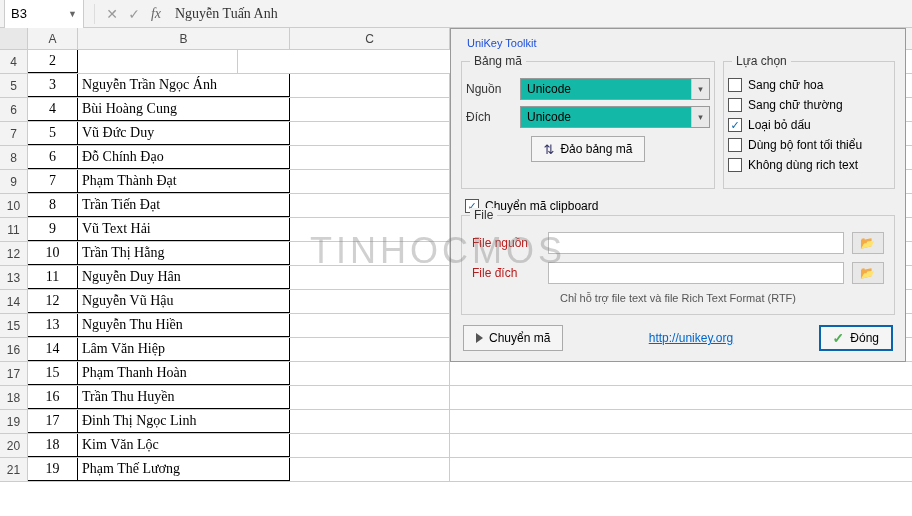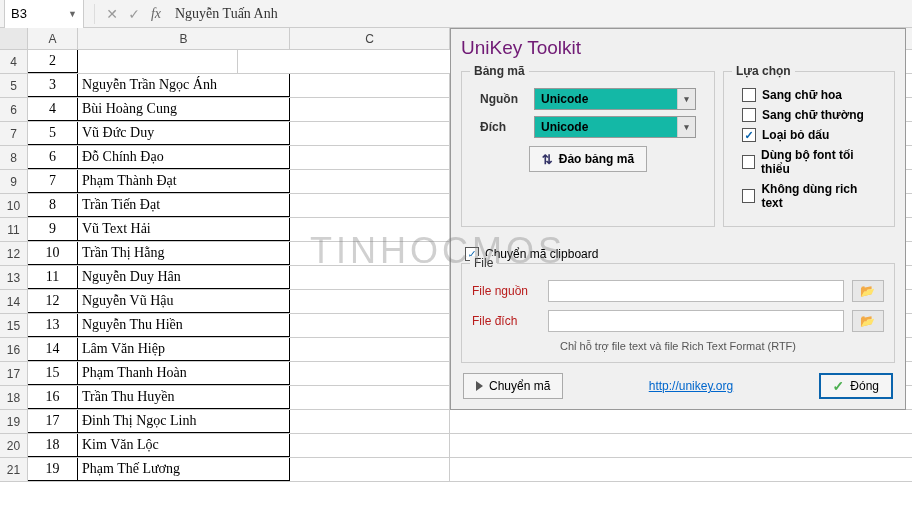--- a/index.html
+++ b/index.html
@@ -23,24 +23,24 @@
 .col-B { width: 212px; }
 .col-C { width: 160px; }
 .grid-row { display: flex; height: 24px; border-bottom: 1px solid #ccc; }
 .row-h { width: 28px; background: #f3f3f3; border-right: 1px solid #ccc; display: flex; align-items: center; justify-content: center; color: #444; font-size: 12px; }
 .cell { border-right: 1px solid #ccc; display: flex; align-items: center; padding: 0 4px; font-family: "Times New Roman", serif; font-size: 14px; }
 .cell.center { justify-content: center; }
 .cell.bordered { border-right: 1px solid #000; border-bottom: 1px solid #000; }
 
 
 .dialog { position: absolute; top: 28px; left: 450px; width: 456px; background: #f0f0f0; border: 1px solid #999; font-size: 12px; }
-.dialog-title { padding: 8px 10px; color: #701a75; font-size: 19px; }
+.dialog-title { padding: 8px 16px; color: #1d4ed8; font-size: 11px; }
 .dialog-body { padding: 4px 10px 10px; }
 .top-row { display: flex; gap: 8px; }
-.group { border: 1px solid #ccc; position: relative; padding: 16px 18px 10px; margin-bottom: 16px; font-weight: bold; }
+.group { border: 1px solid #ccc; position: relative; padding: 16px 4px 10px; margin-bottom: 6px; }
 .group-title { position: absolute; top: -8px; left: 8px; background: #f0f0f0; padding: 0 4px; color: #333; }
 .bang-ma { flex: 1; }
 .lua-chon { width: 172px; }
 .form-row { display: flex; align-items: center; margin-bottom: 6px; }
 .form-label { width: 54px; color: #333; }
 .select { flex: 1; height: 22px; background: #14b8a6; border: 1px solid #999; display: flex; align-items: center; padding: 0 6px; position: relative; }
 .select .sel-arrow { position: absolute; right: 0; top: 0; width: 18px; height: 100%; background: #e8e8e8; border-left: 1px solid #ccc; display: flex; align-items: center; justify-content: center; font-size: 9px; color: #555; }
 .btn { height: 26px; background: #f5f5f5; border: 1px solid #aaa; display: inline-flex; align-items: center; justify-content: center; padding: 0 12px; gap: 6px; cursor: pointer; }
 .btn.primary { border: 2px solid #0a64ad; }
 .checkbox-row { display: flex; align-items: center; margin-bottom: 6px; gap: 6px; }

